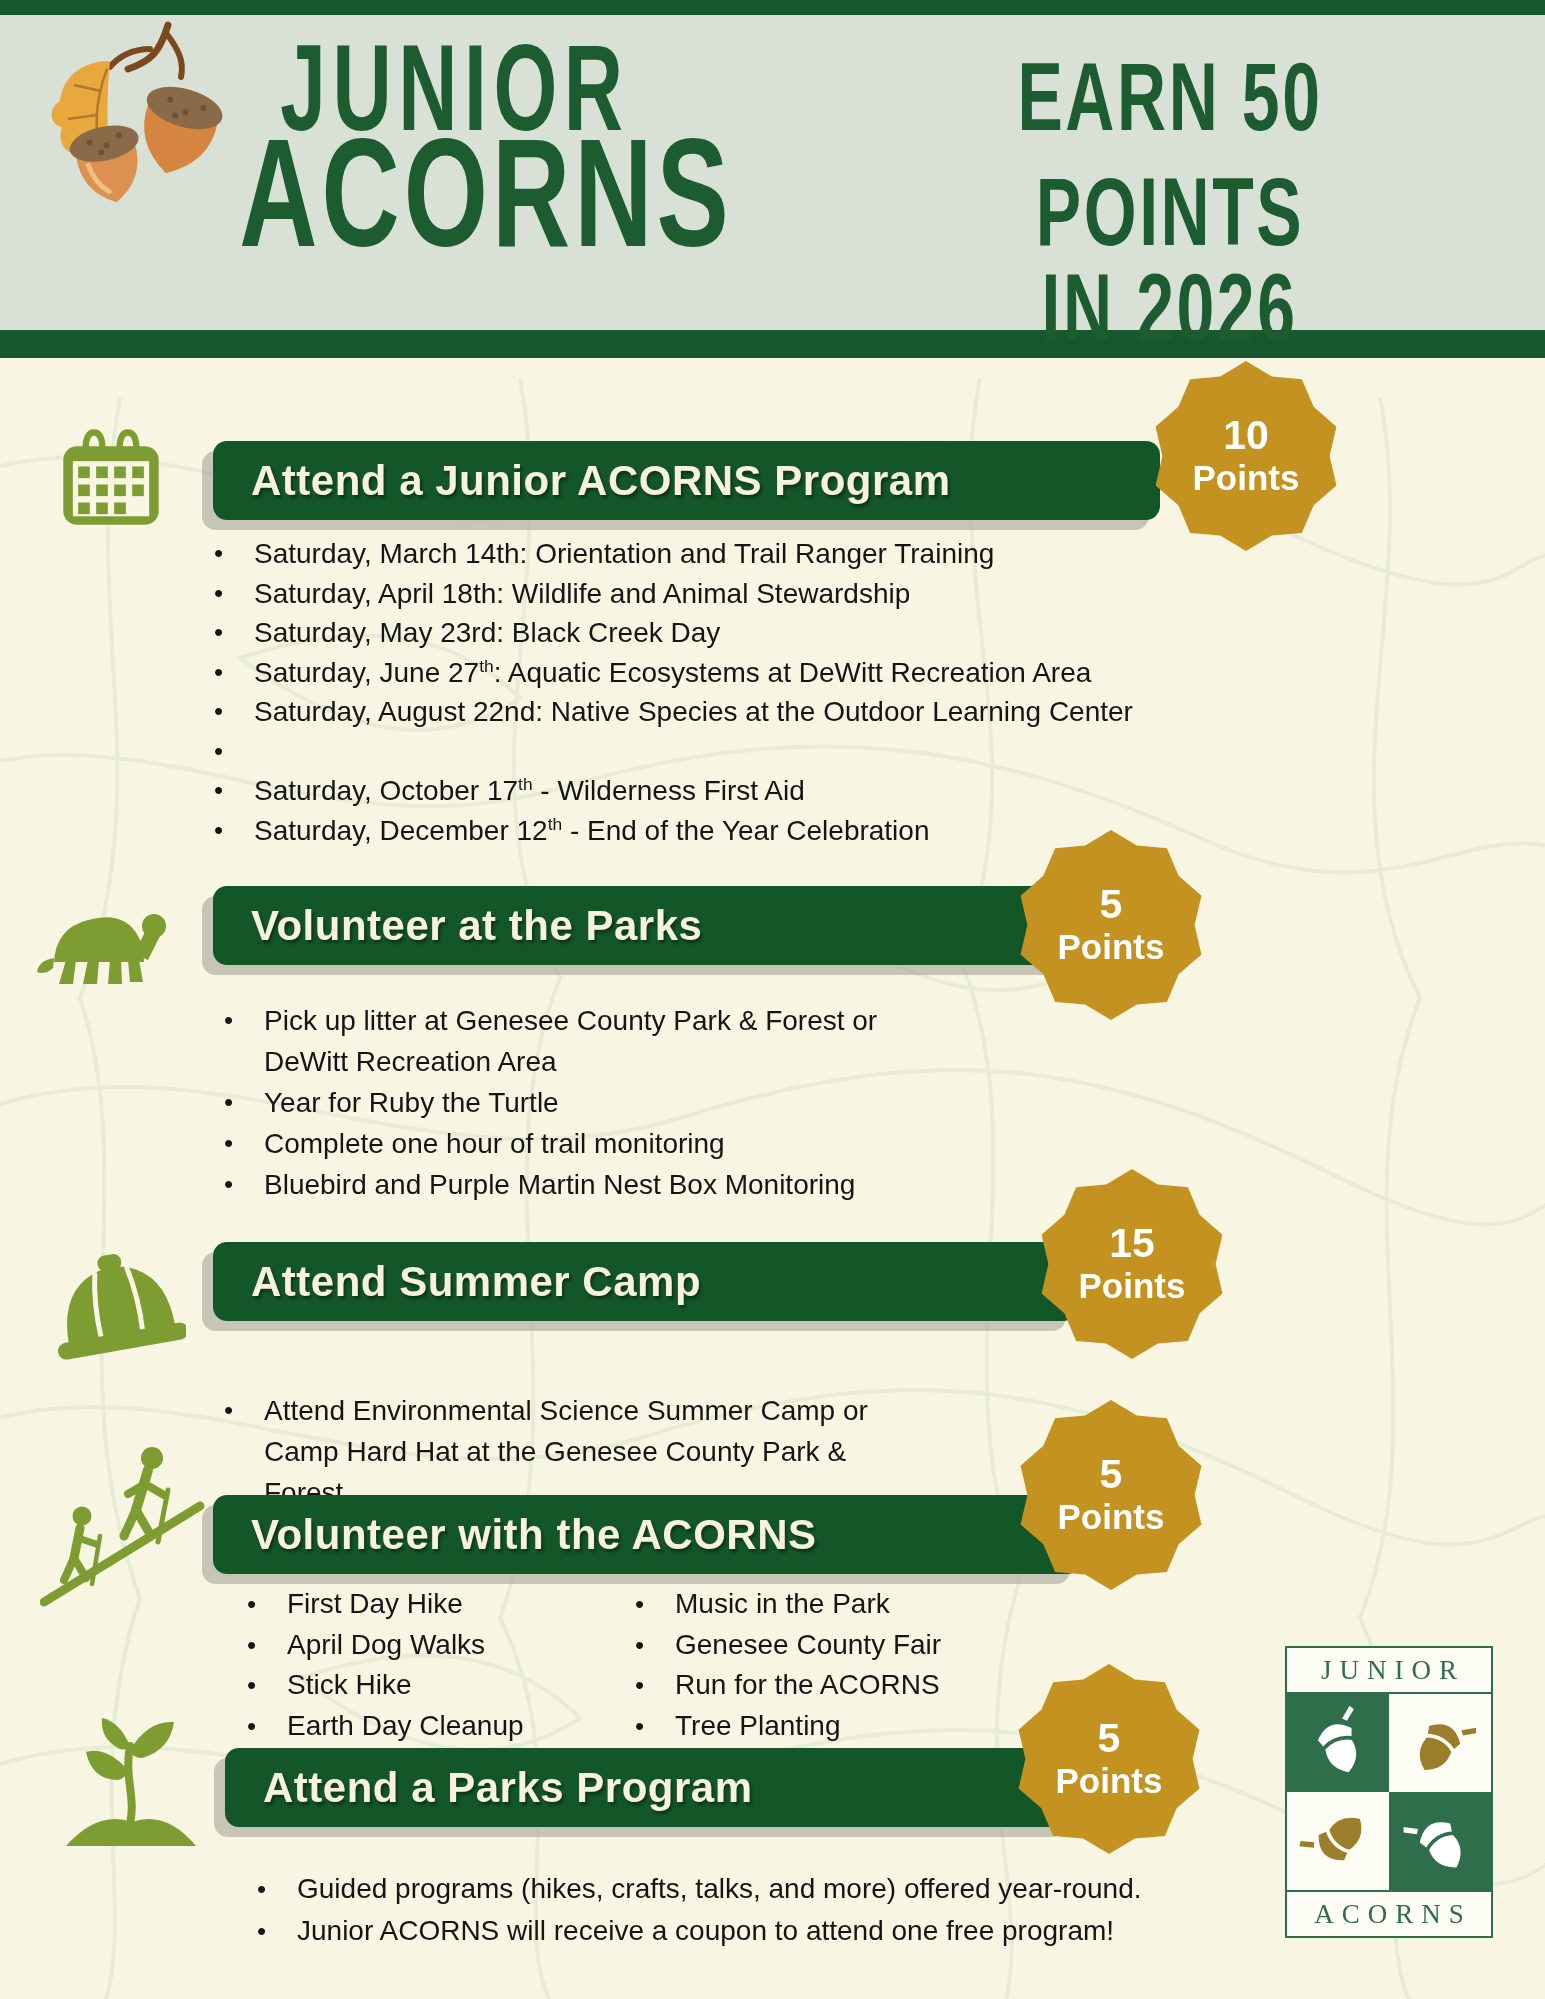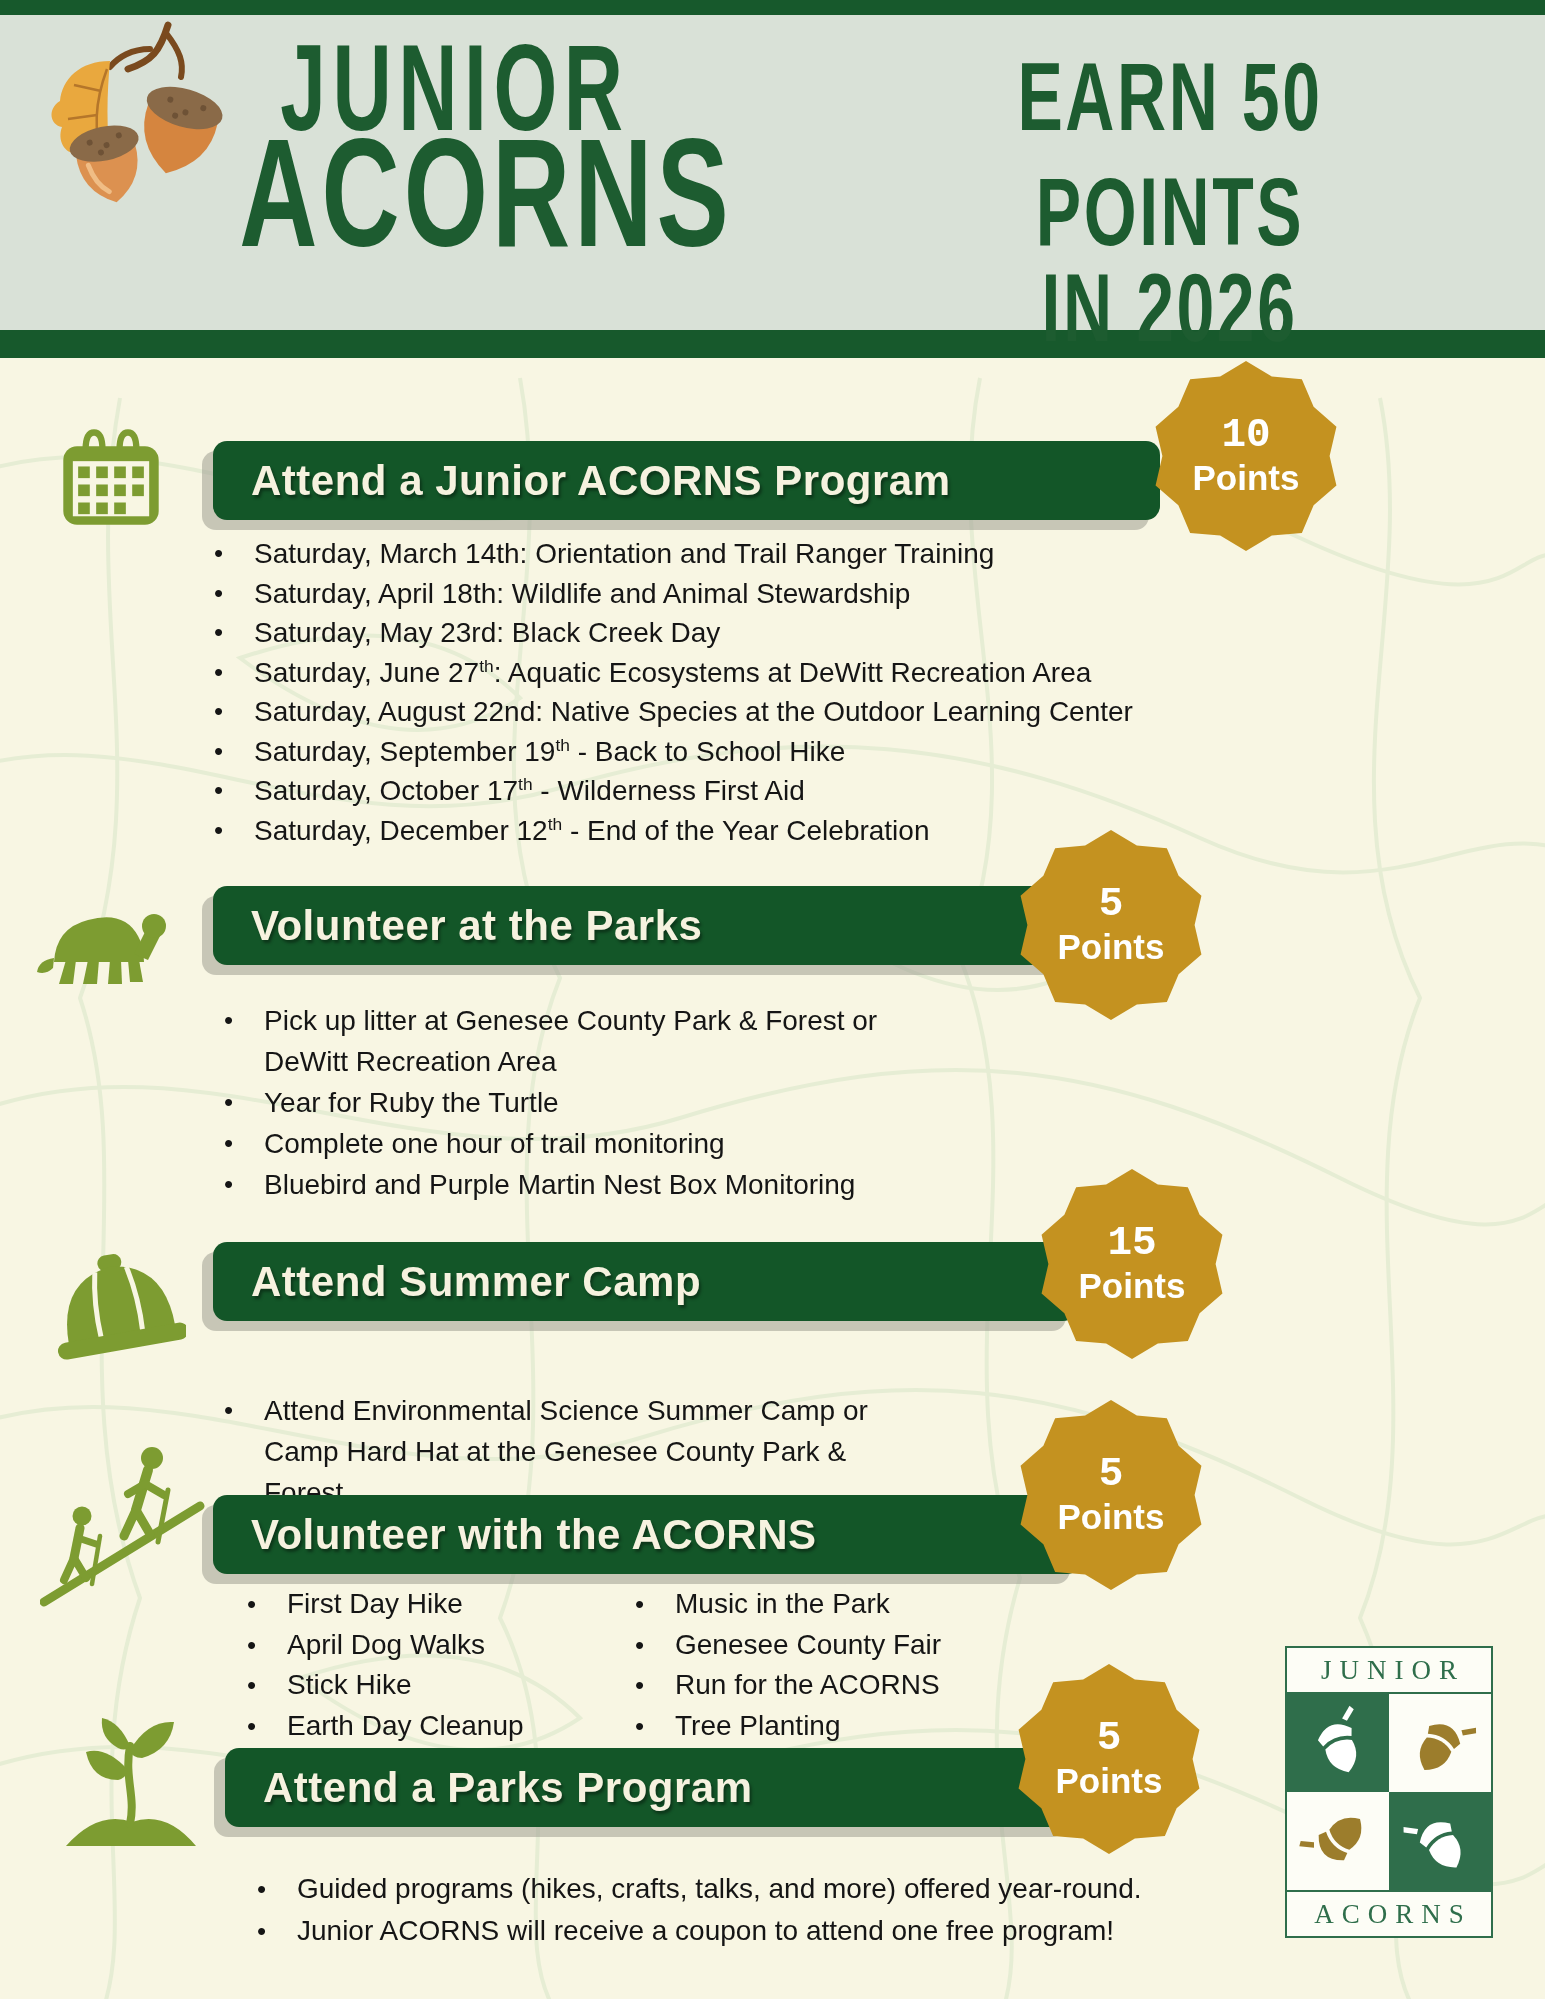--- a/index.html
+++ b/index.html
@@ -39,21 +39,21 @@
   .icon{position:absolute;}
   .i1{left:58px;top:64px;}
   .i2{left:36px;top:530px;}
   .i3{left:50px;top:884px;}
   .i4{left:40px;top:1074px;}
   .i5{left:60px;top:1336px;}
 
   .badge{position:absolute;width:190px;height:190px;}
   .badge svg.shape{position:absolute;left:0;top:0;width:100%;height:100%;}
   .badge .txt{position:relative;height:100%;display:flex;flex-direction:column;align-items:center;justify-content:center;color:#fff;font-weight:700;}
-  .badge .pv{font-size:41px;line-height:44px;font-family:Liberation Mono, monospace;}
+  .badge .pv{font-size:41px;line-height:44px;}
   .badge .pw{font-size:35px;line-height:42px;}
   .g1{left:1151px;top:3px;}
   .g2{left:1016px;top:472px;}
   .g3{left:1037px;top:811px;}
   .g4{left:1016px;top:1042px;}
   .g5{left:1014px;top:1306px;}
 
   ul.bullets{position:absolute;list-style:none;margin:0;padding:0;}
   ul.bullets li{display:flex;font-size:28px;color:#151515;}
   ul.bullets .dot{flex:0 0 40px;padding-left:2px;font-size:26px;}
@@ -189,21 +189,20 @@
         <li>
           <span class="dot">•</span>
           <span class="li-text">Saturday, June 27<sup>th</sup>: Aquatic Ecosystems at DeWitt Recreation Area</span>
         </li>
         <li>
           <span class="dot">•</span>
           <span class="li-text">Saturday, August 22nd: Native Species at the Outdoor Learning Center</span>
         </li>
         <li>
           <span class="dot">•</span>
-          <span class="li-text">Saturday, September 19<sup>th</sup> - Back to School Hike</span>
         </li>
         <li>
           <span class="dot">•</span>
           <span class="li-text">Saturday, October 17<sup>th</sup> - Wilderness First Aid</span>
         </li>
         <li>
           <span class="dot">•</span>
           <span class="li-text">Saturday, December 12<sup>th</sup> - End of the Year Celebration</span>
         </li>
       </ul>

